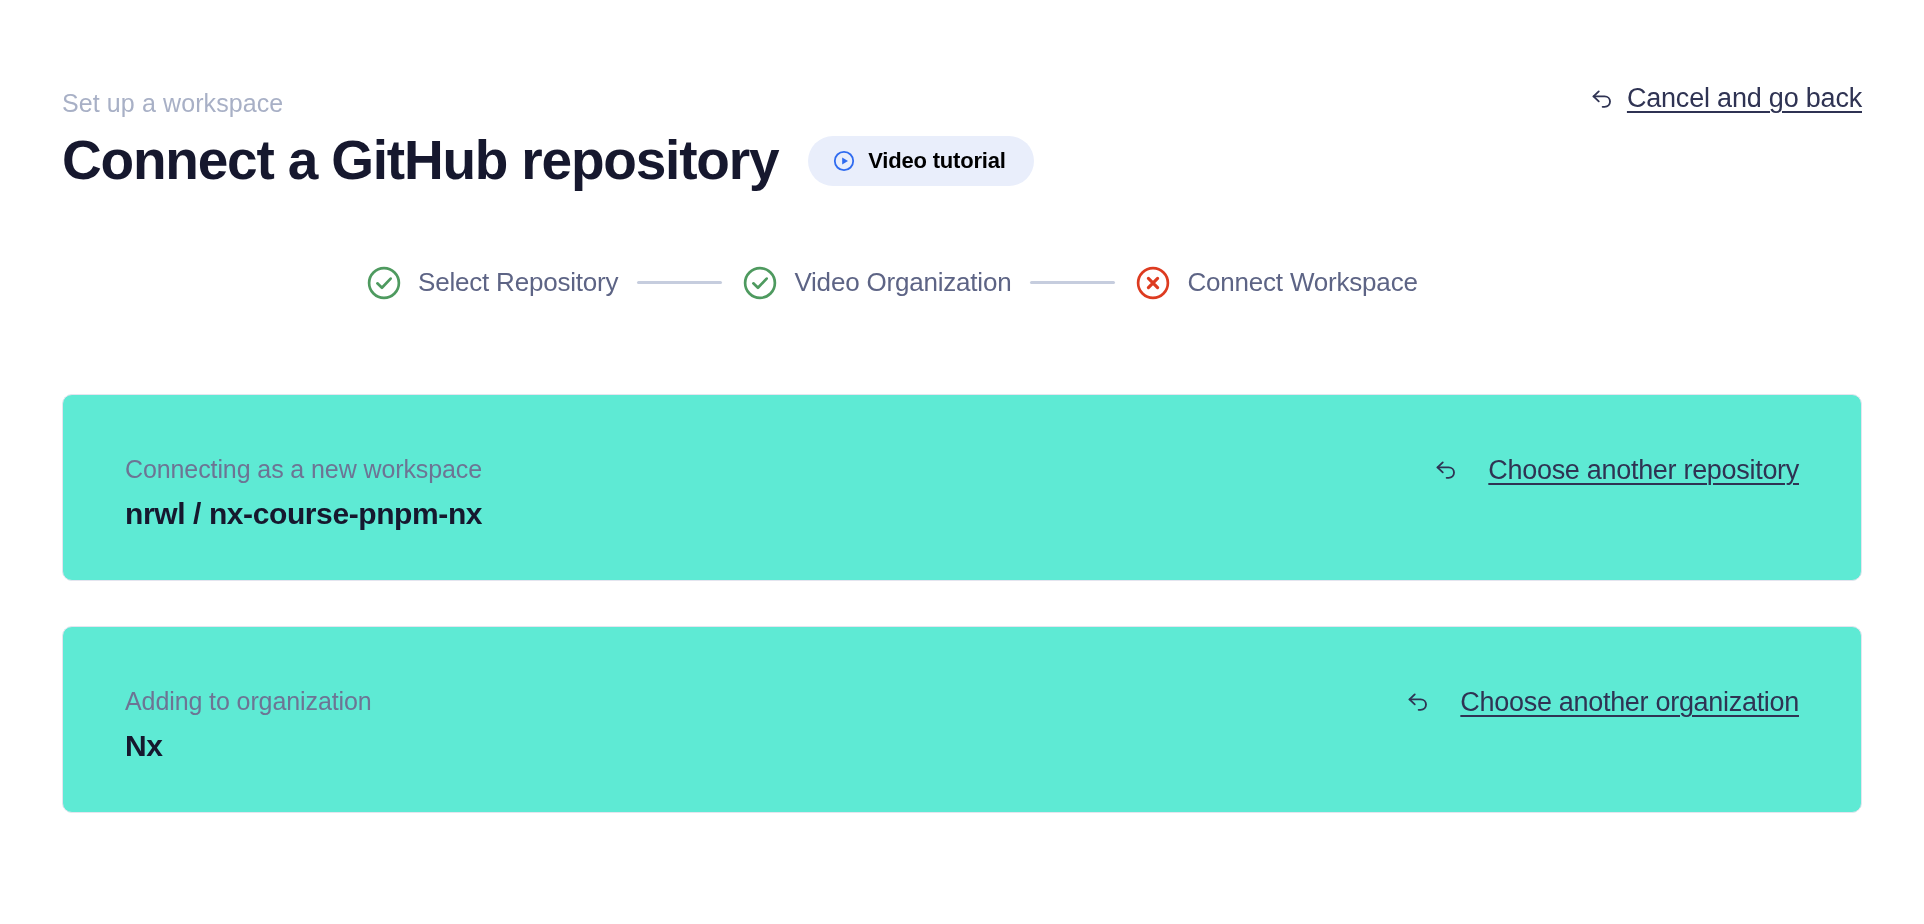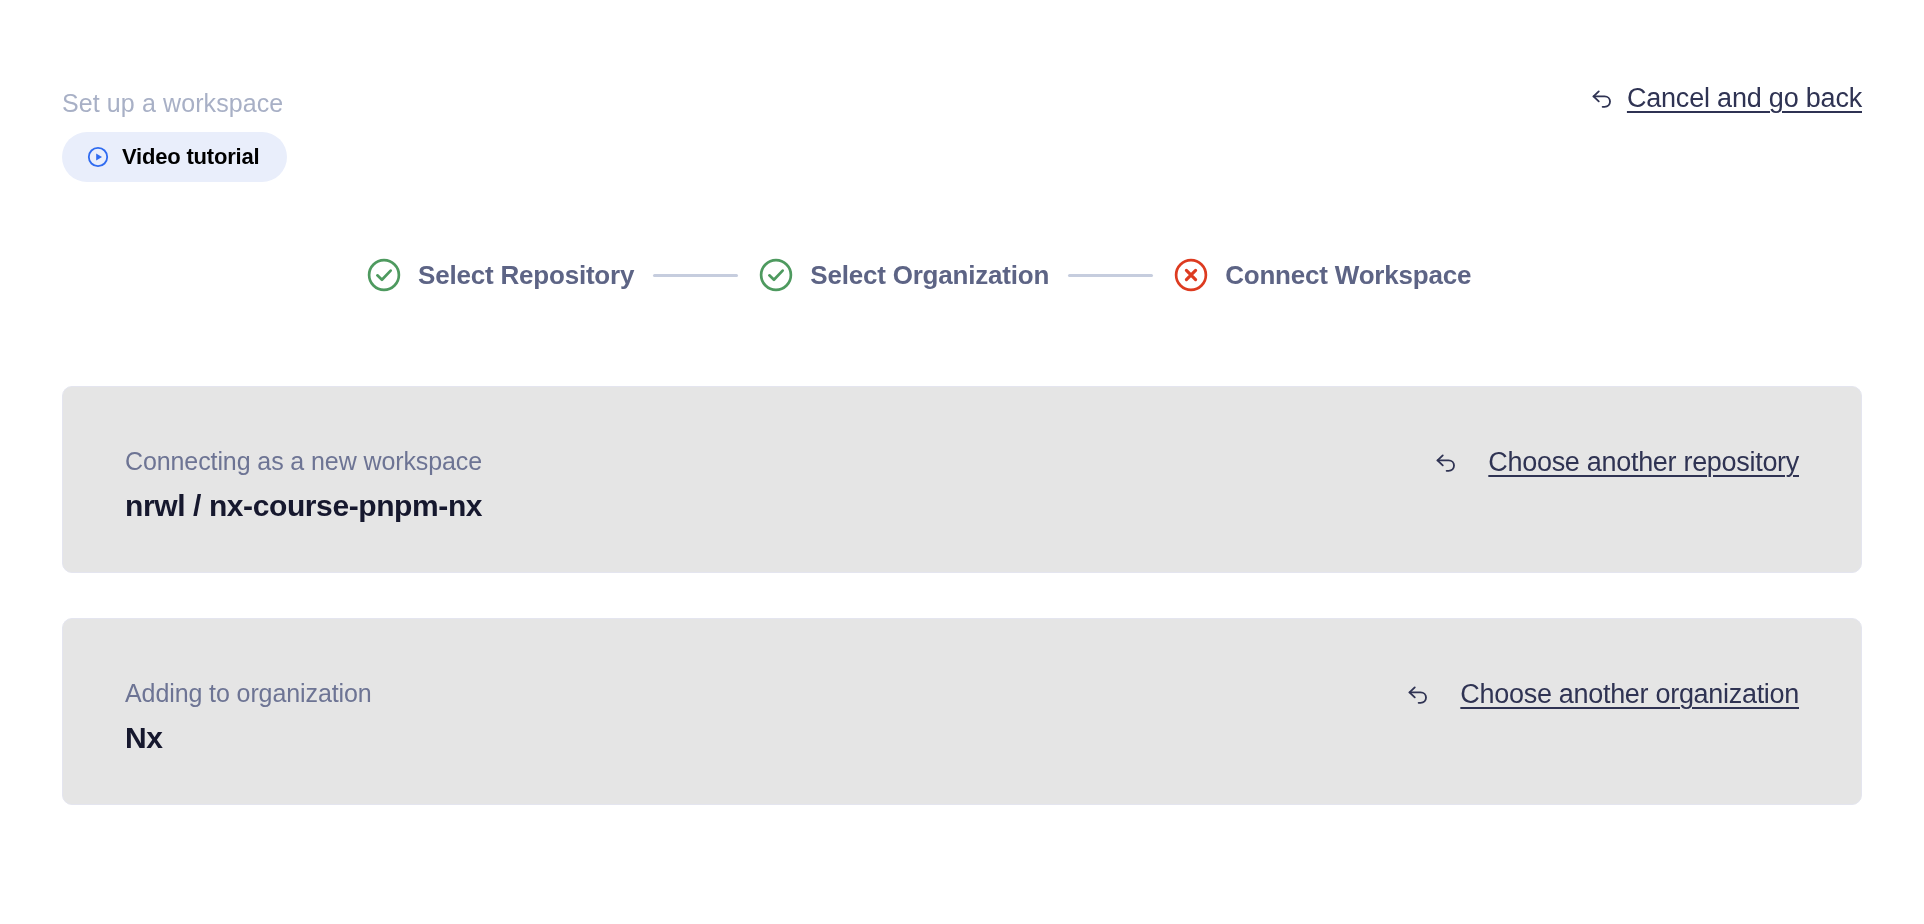--- a/index.html
+++ b/index.html
@@ -108,39 +108,39 @@
     align-items: center;
     gap: 15px;
     cursor: pointer;
   }
   .step-circle { display: block; width: 38px; height: 38px; flex: none; }
   .step-label {
     font-size: 26px;
     color: #5d6485;
     letter-spacing: -0.2px;
     white-space: nowrap;
-    font-weight: 700;
+    font-weight: 400;
   }
   .step-connector {
     width: 85px;
     height: 3px;
     background: #c6cdde;
     margin: 0 19px;
     flex: none;
     border-radius: 2px;
   }
 
   
   .card {
     position: relative;
     box-sizing: border-box;
     margin-top: 0;
     border: 1.5px solid #e4e5ef;
     border-radius: 10px;
-    background: #e5e5e5;
+    background: #5eead4;
     padding: 62px 62px 62px 62px;
     height: 187px;
   }
   #card-repository { margin-top: 92px; }
   #card-organization { margin-top: 45px; }
 
   .card-caption {
     font-size: 25px;
     color: #6d7494;
     letter-spacing: -0.1px;
@@ -181,20 +181,21 @@
 </head>
 <body>
 
 <div class="page">
 
   <div class="header">
 
     <div class="eyebrow">Set up a workspace</div>
 
     <div class="title-row">
+      <h1 class="page-title">Connect a GitHub repository</h1>
 
       <a class="video-badge" href="#">
         <span>
           <svg class="play-icon" viewBox="0 0 24 24" fill="none" aria-hidden="true">
             <circle cx="12" cy="12" r="9.2" stroke="#2f6bf0" stroke-width="1.8"></circle>
             <path d="M10.2 8.4 L16 12 L10.2 15.6 Z" fill="#2f6bf0"></path>
           </svg>
         </span>
         <span class="label">Video tutorial</span>
       </a>
@@ -225,21 +226,21 @@
 
     <div class="step-connector"></div>
 
     <div class="step">
       <span>
         <svg class="step-circle" viewBox="0 0 24 24" fill="none" aria-hidden="true">
           <circle cx="12" cy="12" r="9.4" stroke="#4e9a5f" stroke-width="1.7"></circle>
           <path d="M7.8 12.2 L10.7 15 L16.2 9.2" stroke="#4e9a5f" stroke-width="1.7" stroke-linecap="round" stroke-linejoin="round"></path>
         </svg>
       </span>
-      <span class="step-label">Select Organization</span>
+      <span class="step-label">Video Organization</span>
     </div>
 
     <div class="step-connector"></div>
 
     <div class="step">
       <span>
         <svg class="step-circle" viewBox="0 0 24 24" fill="none" aria-hidden="true">
           <circle cx="12" cy="12" r="9.4" stroke="#dd3b20" stroke-width="1.7"></circle>
           <path d="M9.1 9.1 L14.9 14.9 M14.9 9.1 L9.1 14.9" stroke="#dd3b20" stroke-width="2" stroke-linecap="round"></path>
         </svg>

